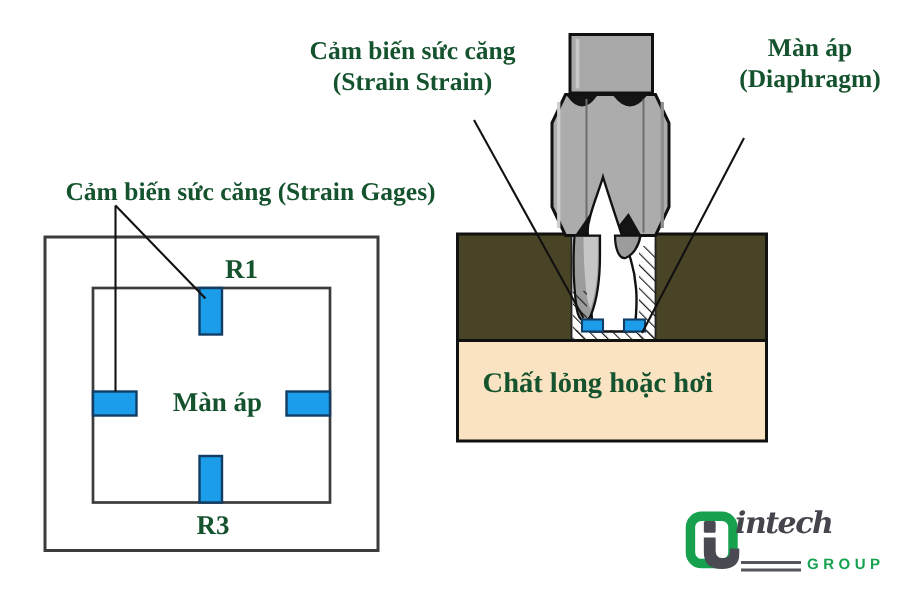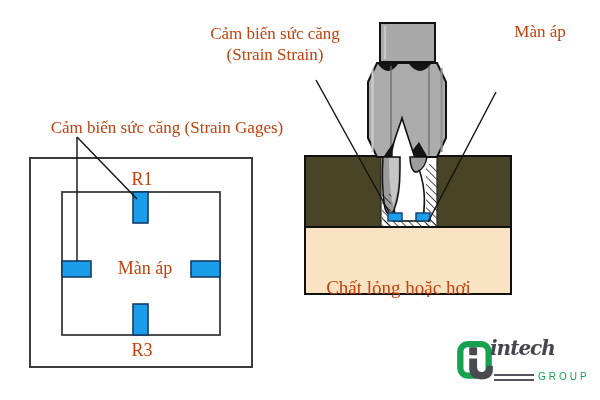--- a/index.html
+++ b/index.html
@@ -2,39 +2,39 @@
 <html><head>
 <meta charset="utf-8">
 <style>
   html,body{margin:0;padding:0;background:#ffffff;}
   .stage{
     position:relative;width:600px;height:400px;background:#ffffff;overflow:hidden;
     font-family:"Liberation Serif","DejaVu Serif",serif;color:#111;
   }
   .stage svg{position:absolute;left:0;top:0;}
   .lbl{
-    position:absolute;font-weight:normal;text-align:center;color:#c2410c;
+    position:absolute;font-weight:bold;text-align:center;color:#14532d;
     line-height:1.25;white-space:nowrap;
   }
   .lbl.wrap{white-space:normal;}
   .sz17{font-size:17px;}
   .sz18{font-size:18px;}
   .sz19{font-size:19px;}
   
   .logo{position:absolute;left:456px;top:336px;width:136px;height:56px;}
   .logo .mark{position:absolute;left:0;top:4px;}
   .logo .brand{
     position:absolute;left:34px;top:0px;font-size:20px;font-weight:bold;font-style:italic;
     letter-spacing:-1px;color:#45454d;font-family:"DejaVu Serif",serif;text-align:right;
   }
   .logo .bar{position:absolute;height:2.4px;background:#55555e;width:40px;left:38px;}
   .logo .bar1{top:38px;}
   .logo .bar2{top:42.6px;}
   .logo .group{
-    position:absolute;left:82px;top:35px;font-size:10px;font-weight:normal;color:#17a14f;
+    position:absolute;left:82px;top:35px;font-size:10px;font-weight:bold;color:#17a14f;
     letter-spacing:3px;font-family:"Liberation Sans","DejaVu Sans",sans-serif;
   }
 </style>
 </head>
 <body>
 
 <div class="stage">
 
   <svg width="600" height="400" viewBox="0 0 600 400">
     <defs>
@@ -98,34 +98,35 @@
       <rect x="388" y="213" width="14" height="8" fill="#1b9de9" stroke="#123e66" stroke-width="1.4"></rect>
       <rect x="416" y="213" width="14" height="8" fill="#1b9de9" stroke="#123e66" stroke-width="1.4"></rect>
 
       <line x1="316" y1="80" x2="389" y2="212" stroke="#111" stroke-width="1.4"></line>
       <line x1="496" y1="92" x2="428" y2="222" stroke="#111" stroke-width="1.4"></line>
     </g>
   </svg>
 
   <div class="lbl sz17" style="left:24px;top:117px;width:286px;">Cảm biến sức căng (Strain Gages)</div>
 
-  <div class="lbl sz18" style="left:112px;top:168px;width:60px;">R1</div>
+  <div class="lbl sz18" style="left:112px;top:168px;width:60px;text-align:right;">R1</div>
   <div class="lbl sz18" style="left:112px;top:339px;width:60px;">R3</div>
   <div class="lbl sz18" style="left:95px;top:257px;width:100px;">Màn áp</div>
 
   <div class="lbl sz17 wrap" style="left:192px;top:23px;width:166px;">
     <span>Cảm biến sức căng</span><br>
     <span>(Strain Strain)</span>
   </div>
 
   <div class="lbl sz17 wrap" style="left:467px;top:21px;width:146px;">
     <span>Màn áp</span><br>
+    <span>(Diaphragm)</span>
   </div>
 
-  <div class="lbl sz19" style="left:305px;top:276px;width:187px;">Chất lỏng hoặc hơi</div>
+  <div class="lbl sz19" style="left:305px;top:244px;width:187px;">Chất lỏng hoặc hơi</div>
 
   <div class="logo">
     <svg class="mark" width="38" height="42" viewBox="0 0 36 40">
       <rect x="4" y="4" width="27" height="30" rx="7" fill="none" stroke="#17a14f" stroke-width="6"></rect>
       <rect x="12.5" y="7" width="7.5" height="7.5" rx="1" fill="#4a4a52"></rect>
       <path d="M12.5,17.5 L20,17.5 L20,26 Q20,30.5 24.5,30.5 Q29,30.5 29,26.5 L29,24.5 L35,24.5 L35,28
                Q35,37.5 24,37.5 Q12.5,37.5 12.5,27 Z" fill="#4a4a52"></path>
     </svg>
     <div class="brand">intech</div>
     <div class="bar bar1"></div>

